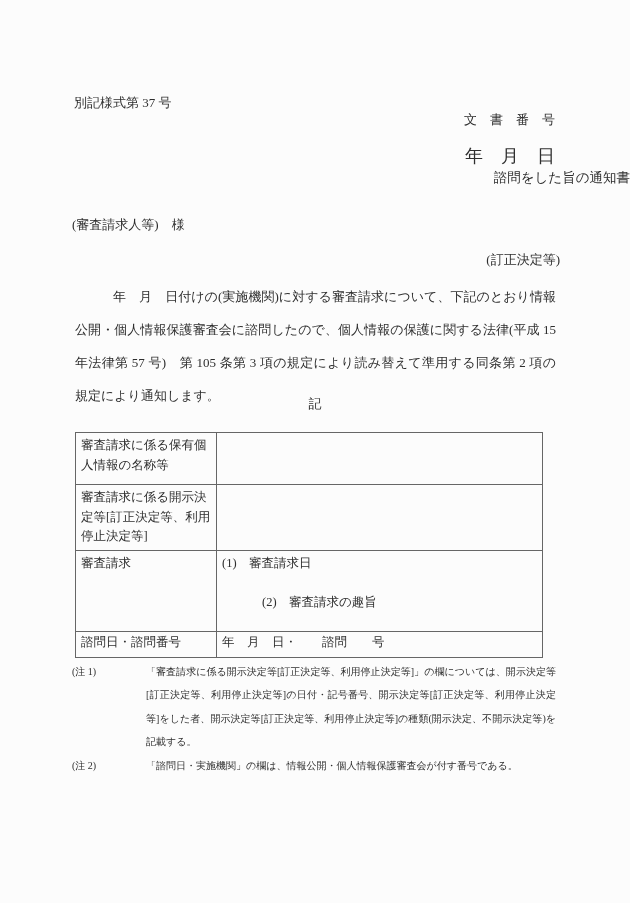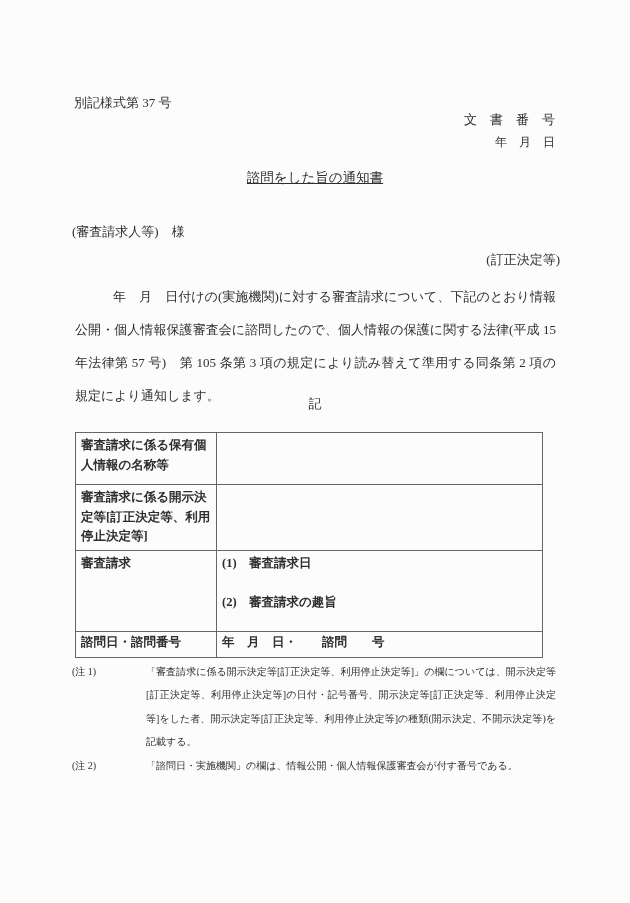--- a/index.html
+++ b/index.html
@@ -25,34 +25,32 @@
 
   .form-number {
     left: 74px; top: 94px;
     font-size: 13px;
   }
   .doc-number {
     right: 75px; top: 111px;
     font-size: 13px;
   }
   .date-line {
-    right: 75px; top: 134px;
-    font-size: 12px;
+    right: 75px; top: 144px;
+    font-size: 18px;
     text-align: center;
   }
   .doc-title {
     left: 0; right: 0; top: 169px;
-    text-align: center;
+    text-align: right;
     font-size: 13.5px;
-    text-decoration: underline;
   }
   .addressee {
     left: 72px; top: 216px;
     font-size: 13px;
-    margin-top: 7px;
   }
   .issuer {
     right: 70px; top: 251px;
     font-size: 13px;
   }
   .body-text {
     left: 75px; top: 280px;
     width: 481px;
     font-size: 13px;
     line-height: 33px;
@@ -72,29 +70,28 @@
     border-collapse: collapse;
     table-layout: fixed;
     font-size: 12.5px;
   }
   table.detail-table td {
     border: 1px solid #666;
     vertical-align: top;
     padding: 3px 5px;
     line-height: 19.5px;
     overflow: hidden;
-    font-weight: bold;
   }
   td.col-label { width: 130px; }
   tr.row-1 { height: 52px; }
   tr.row-2 { height: 57px; }
   tr.row-3 { height: 81px; }
   tr.row-4 { height: 26px; }
   tr.row-4 td { padding-top: 1px; padding-bottom: 1px; }
-  .item-line-2 { margin-top: 19.5px; }
+  .item-line-2 { margin-top: 19.5px; margin-left: 40px; }
 
   .notes {
     left: 72px; top: 660px;
     width: 484px;
     font-size: 10px;
     line-height: 23.4px;
   }
   .note { display: flex; }
   .note-marker {
     flex: none;

